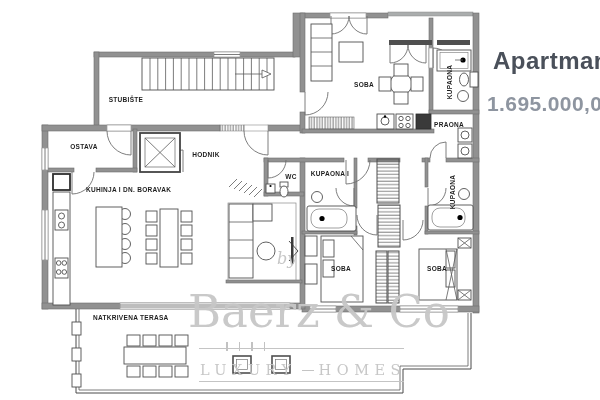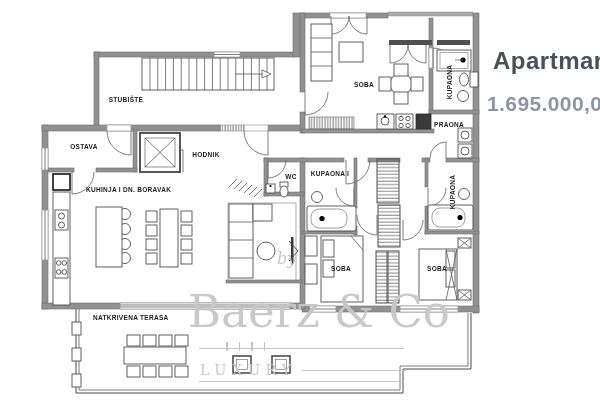--- a/index.html
+++ b/index.html
@@ -313,19 +313,20 @@
   <div class="wm" id="wm-ticks">
       <i></i>
       <i></i>
       <i></i>
       <i></i>
     </div>
   <div class="wm wm-rule" id="wm-rule-1"></div>
   <div class="wm" id="wm-tagline">
     <span>LUXURY</span>
     <span class="dash"></span>
+    <span>HOMES</span>
   </div>
   <div class="wm wm-rule" id="wm-rule-2"></div>
 
   <div id="listing-title">Apartman</div>
   <div id="listing-price">1.695.000,00</div>
 
 </div>
 
 </body></html>

